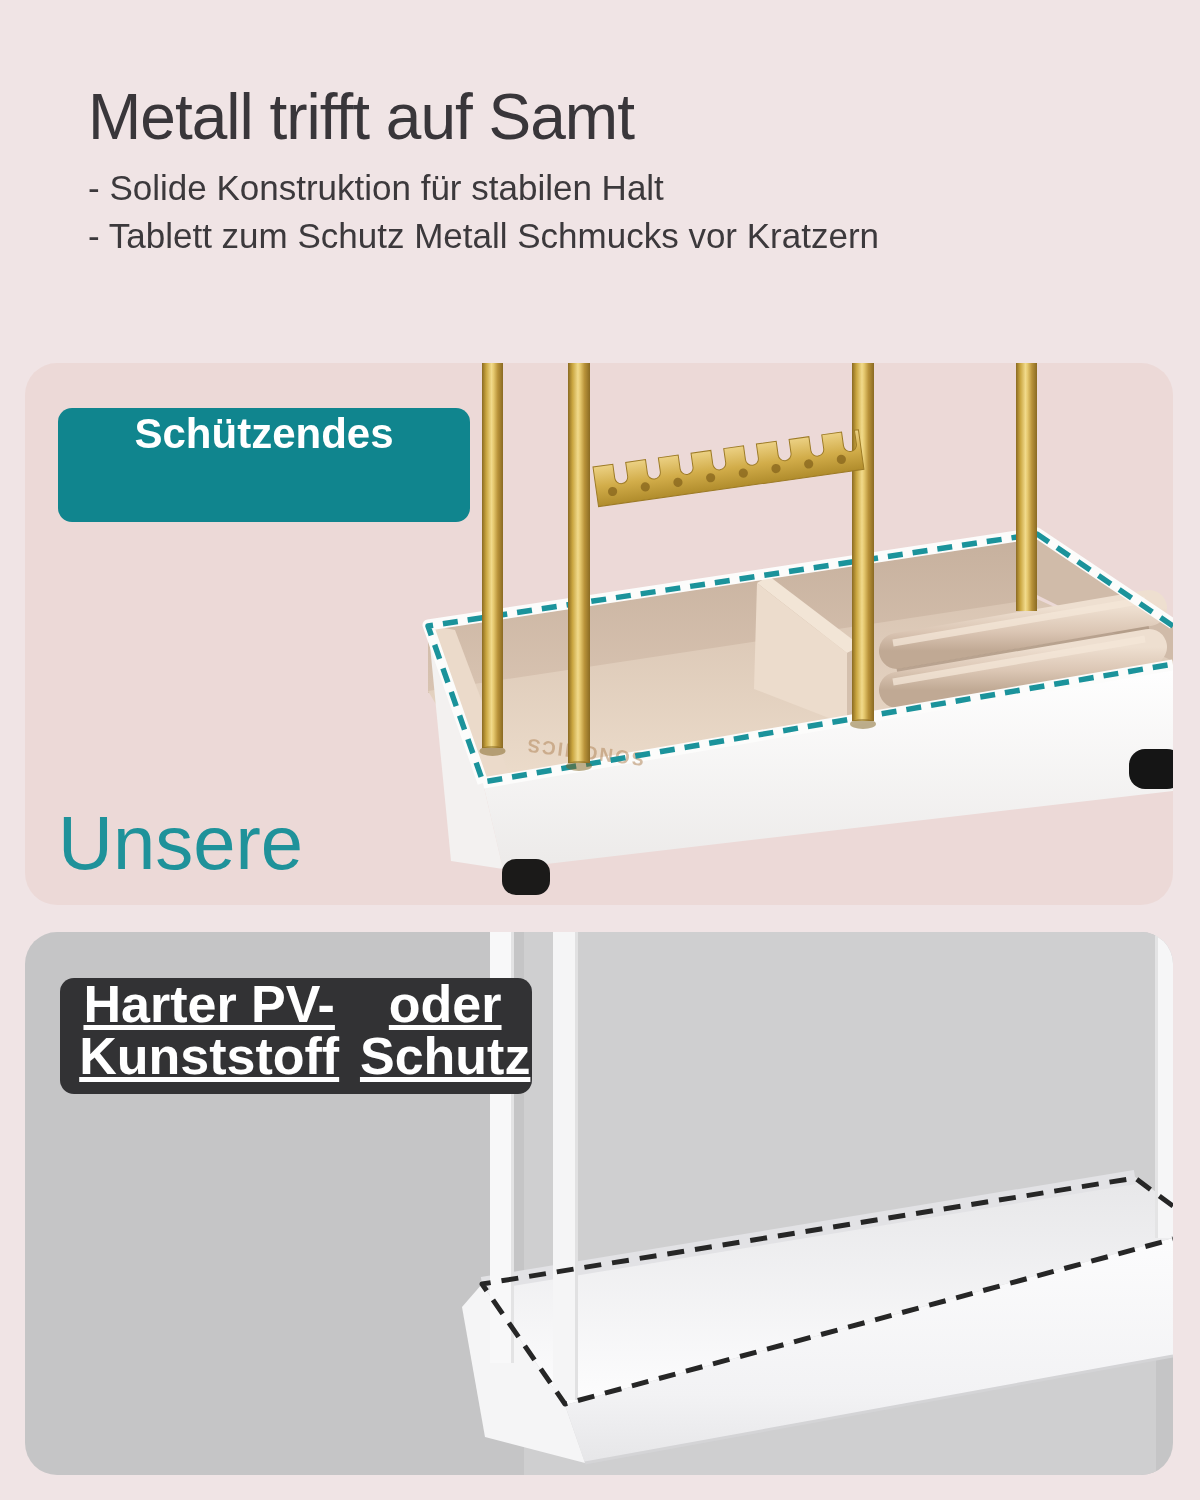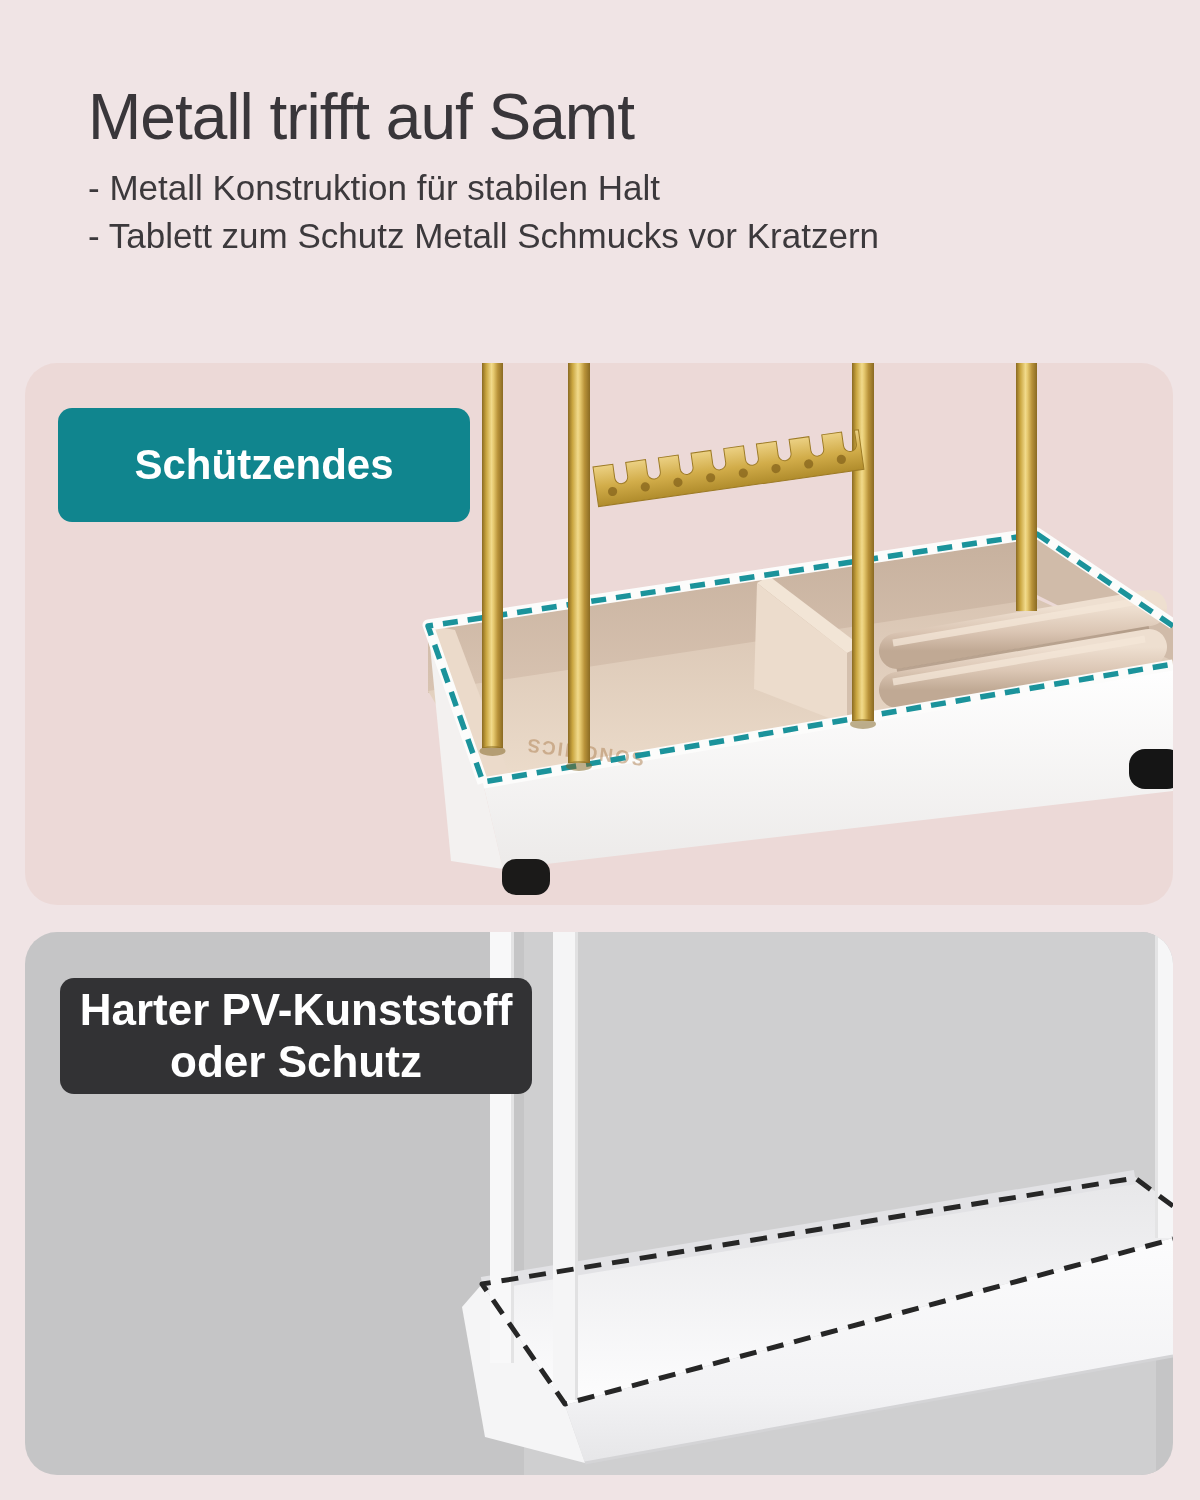--- a/index.html
+++ b/index.html
@@ -18,37 +18,37 @@
   .header h1{position:absolute;left:0;top:80px;font-size:64px;font-weight:normal;letter-spacing:-1px;color:var(--titleColor);white-space:nowrap;}
   .bullets{position:absolute;left:0;top:164px;width:1060px;}
   .bullets p{font-size:35px;line-height:48px;color:var(--bodyColor);white-space:nowrap;}
 
   .card{position:absolute;left:25px;width:1148px;border-radius:32px;overflow:hidden;}
   .card-ours{top:363px;height:542px;background:var(--card1Bg);}
   .card-others{top:932px;height:543px;background:var(--card2Bg);}
   .card svg{position:absolute;left:0;top:0;}
 
   .badge{position:absolute;border-radius:14px;color:var(--badgeText);font-weight:bold;text-align:center;
-         display:flex;flex-direction:column;justify-content:center;}
+         display:flex;flex-direction:row;justify-content:center;}
   .badge-ours{left:33px;top:45px;width:412px;height:114px;background:var(--tealBadge);font-size:42px;line-height:52px;}
-  .badge-others{left:35px;top:46px;width:472px;height:116px;background:var(--darkBadge);font-size:44px;line-height:52px;}
+  .badge-others{left:35px;top:46px;width:472px;height:116px;background:var(--darkBadge);font-size:52px;line-height:52px;text-decoration:underline;}
 
   .big-label{position:absolute;left:33px;font-size:76px;font-weight:500;white-space:nowrap;}
   .label-ours{top:436px;color:var(--tealText);}
   .label-others{top:432px;color:var(--darkText);}
 </style>
 </head>
 <body>
 
 <div class="page">
 
   <div class="header">
     <h1>Metall trifft auf Samt</h1>
     <div class="bullets">
-      <p>- Metall Konstruktion für stabilen Halt</p>
+      <p>- Solide Konstruktion für stabilen Halt</p>
       <p>- Tablett zum Schutz Metall Schmucks vor Kratzern</p>
     </div>
   </div>
 
   <div class="card card-ours">
     <svg width="1148" height="542" viewBox="0 0 1148 542">
       <defs>
         <linearGradient id="gold" x1="0" y1="0" x2="1" y2="0">
           <stop offset="0" stop-color="#8a6a22"></stop>
             <stop offset="0.2" stop-color="#c9a53f"></stop>
@@ -137,20 +137,21 @@
             <circle cx="181" cy="27" r="4.6"></circle>
           <circle cx="214" cy="27" r="4.6"></circle>
             <circle cx="247" cy="27" r="4.6"></circle>
         </g>
       </g>
     </svg>
 
     <div class="badge badge-ours">
       <span>Schützendes</span>
     </div>
+    <div class="big-label label-ours">Unsere</div>
   </div>
 
   <div class="card card-others">
     <svg width="1148" height="543" viewBox="0 0 1148 543">
       <defs>
         <linearGradient id="baseTop" x1="0" y1="0" x2="0" y2="1">
           <stop offset="0" stop-color="#e7e7e9"></stop>
             <stop offset="1" stop-color="#fdfdfe"></stop>
         </linearGradient>
         <linearGradient id="baseFace" x1="0" y1="0" x2="0" y2="1">

